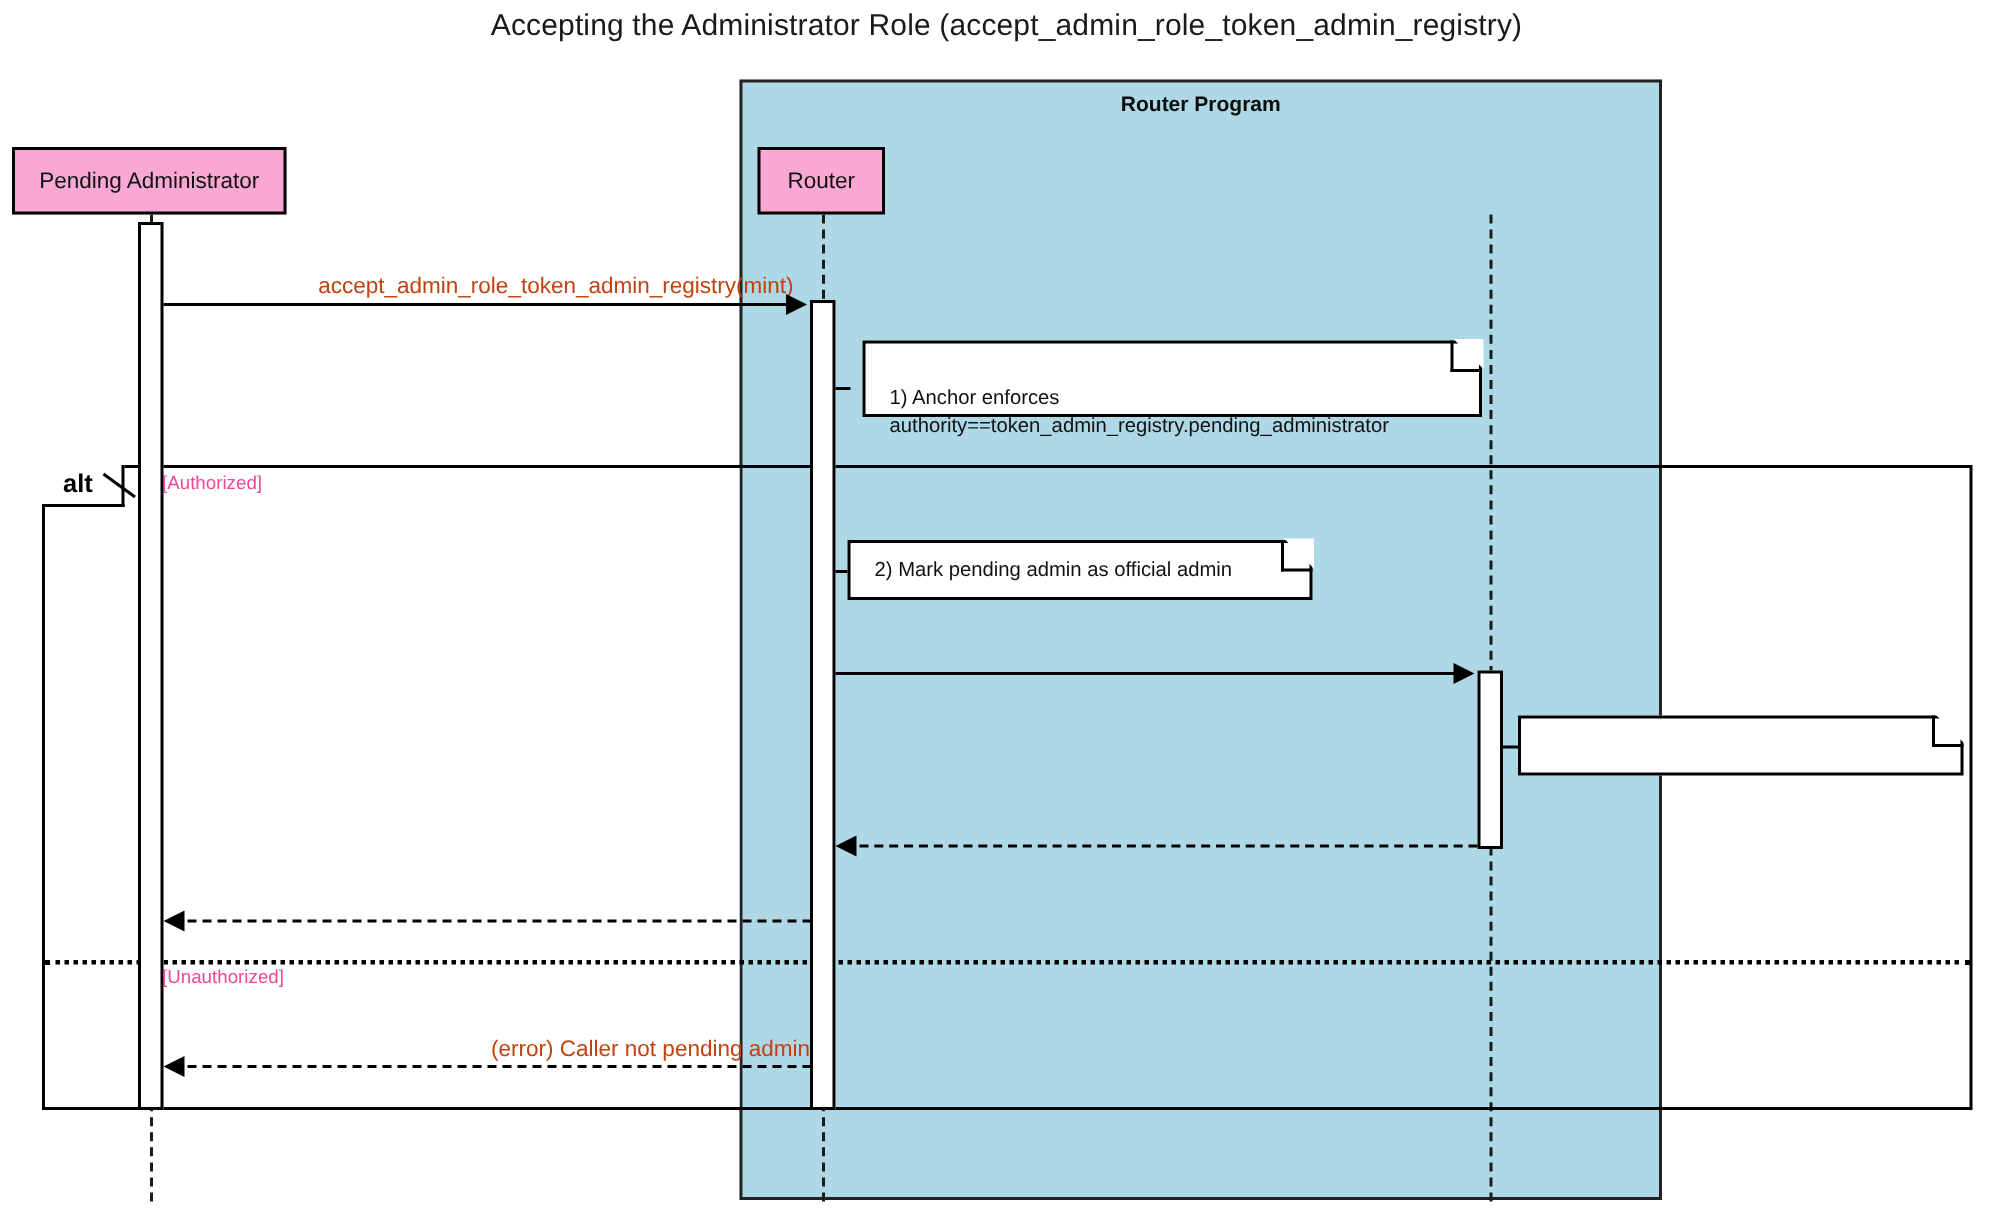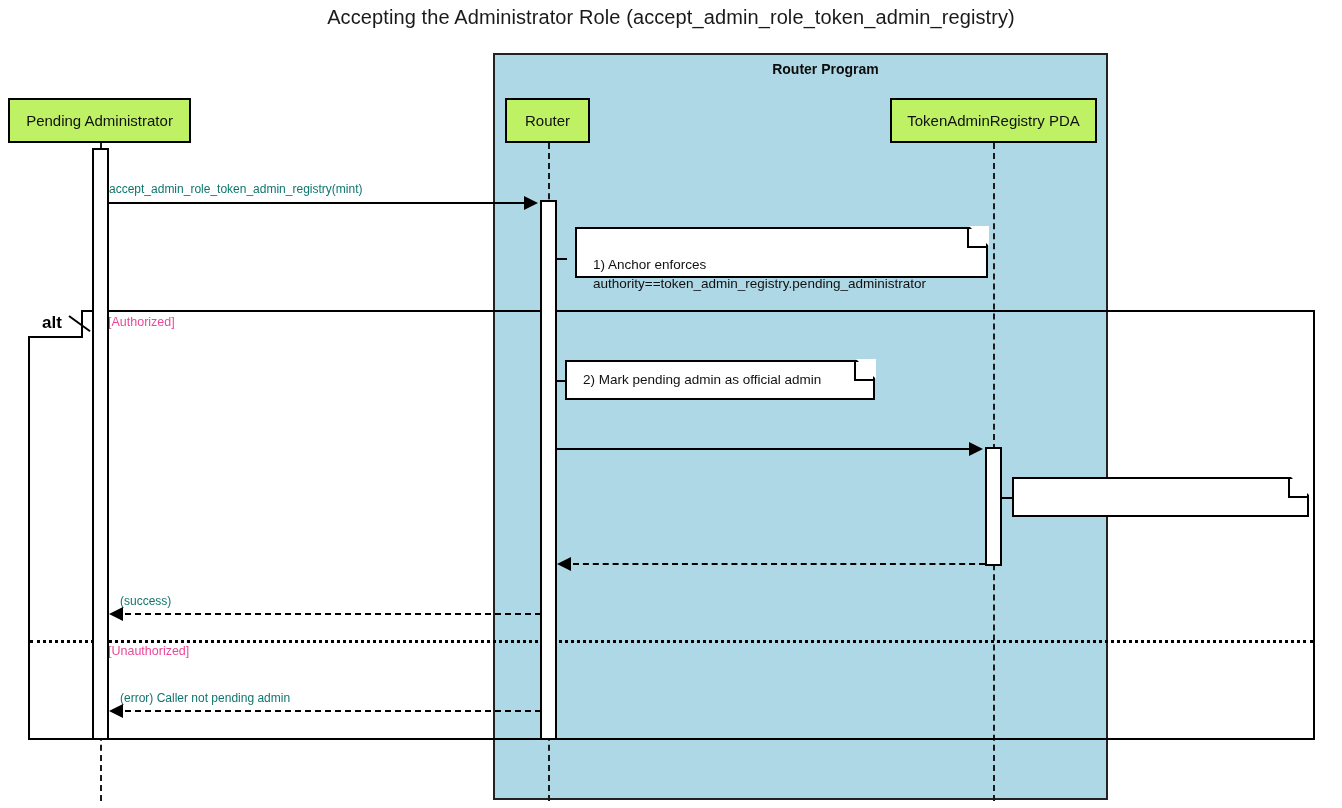--- a/index.html
+++ b/index.html
@@ -42,35 +42,34 @@
   }
   .group-title {
     position: absolute;
     top: 6px;
     left: 0;
     width: 100%;
     text-align: center;
     font-size: 14px;
     font-weight: bold;
     color: #0c0c0c;
-    padding-left: 25px;
   }
 
   
   .lifeline {
     position: absolute;
     width: 0;
     border-left: 2px dashed #1a1a1a;
   }
 
   
   .participant {
     position: absolute;
     box-sizing: border-box;
-    background: #bef264;
+    background: #f9a8d4;
     border: 2.5px solid #000000;
     display: flex;
     align-items: center;
     justify-content: center;
     font-size: 15px;
     color: #111111;
     white-space: nowrap;
   }
 
   
@@ -99,24 +98,24 @@
   }
   .arrow-head-left {
     position: absolute;
     width: 0; height: 0;
     border-top: 7px solid transparent;
     border-bottom: 7px solid transparent;
     border-right: 14px solid #000000;
   }
   .msg-label {
     position: absolute;
-    font-size: 12px;
-    color: #0f766e;
-    white-space: nowrap;
-    text-align: left;
+    font-size: 15px;
+    color: #c2410c;
+    white-space: nowrap;
+    text-align: right;
   }
 
   
   .note {
     position: absolute;
     box-sizing: border-box;
     background: #ffffff;
     border: 2px solid #000000;
     font-size: 13.5px;
     color: #111111;
@@ -224,23 +223,20 @@
   <div class="alt-cond" style="left:108px; top:644px;">[Unauthorized]</div>
 
   <div class="participant" style="left:8px; top:98px; width:183px; height:45px;">
     <span>Pending Administrator</span>
   </div>
 
   <div class="participant" style="left:505px; top:98px; width:85px; height:45px;text-align:center;">
     <span>Router</span>
   </div>
 
-  <div class="participant" style="left:890px; top:98px; width:207px; height:45px;">
-    <span>TokenAdminRegistry PDA</span>
-  </div>
 
   <div class="activation" style="left:92px; top:148px; width:17px; height:592px;"></div>
 
   <div class="activation" style="left:540px; top:200px; width:17px; height:540px;"></div>
 
   <div class="activation" style="left:985px; top:447px; width:17px; height:119px;"></div>
 
   <div class="msg-label" style="left:109px; top:182px; width:420px;">accept_admin_role_token_admin_registry(mint)</div>
   <div class="msg-line" style="left:109px; top:202px; width:417px;"></div>
   <div class="arrow-head-right" style="left:524px; top:196px;"></div>
@@ -265,21 +261,20 @@
 
   <div class="note-connector" style="left:1002px; top:497px; width:12px;"></div>
   <div class="note" style="left:1012px; top:477px; width:297px; height:40px; display:flex; align-items:center;">
     <span class="dogear-cover"></span>
     <span class="dogear-fold" style="top:-2px; right:-2px; width:19px; height:19px; border-bottom:2px solid #000; border-left:2px solid #000;"></span>
   </div>
 
   <div class="msg-line dashed" style="left:573px; top:563px; width:412px;"></div>
   <div class="arrow-head-left" style="left:557px; top:557px;"></div>
 
-  <div class="msg-label" style="left:120px; top:594px; width:420px;">(success)</div>
   <div class="msg-line dashed" style="left:125px; top:613px; width:416px;"></div>
   <div class="arrow-head-left" style="left:109px; top:607px;"></div>
 
   <div class="msg-label" style="left:120px; top:691px; width:420px;">(error) Caller not pending admin</div>
   <div class="msg-line dashed" style="left:125px; top:710px; width:416px;"></div>
   <div class="arrow-head-left" style="left:109px; top:704px;"></div>
 
 </div>
 
 </body></html>

